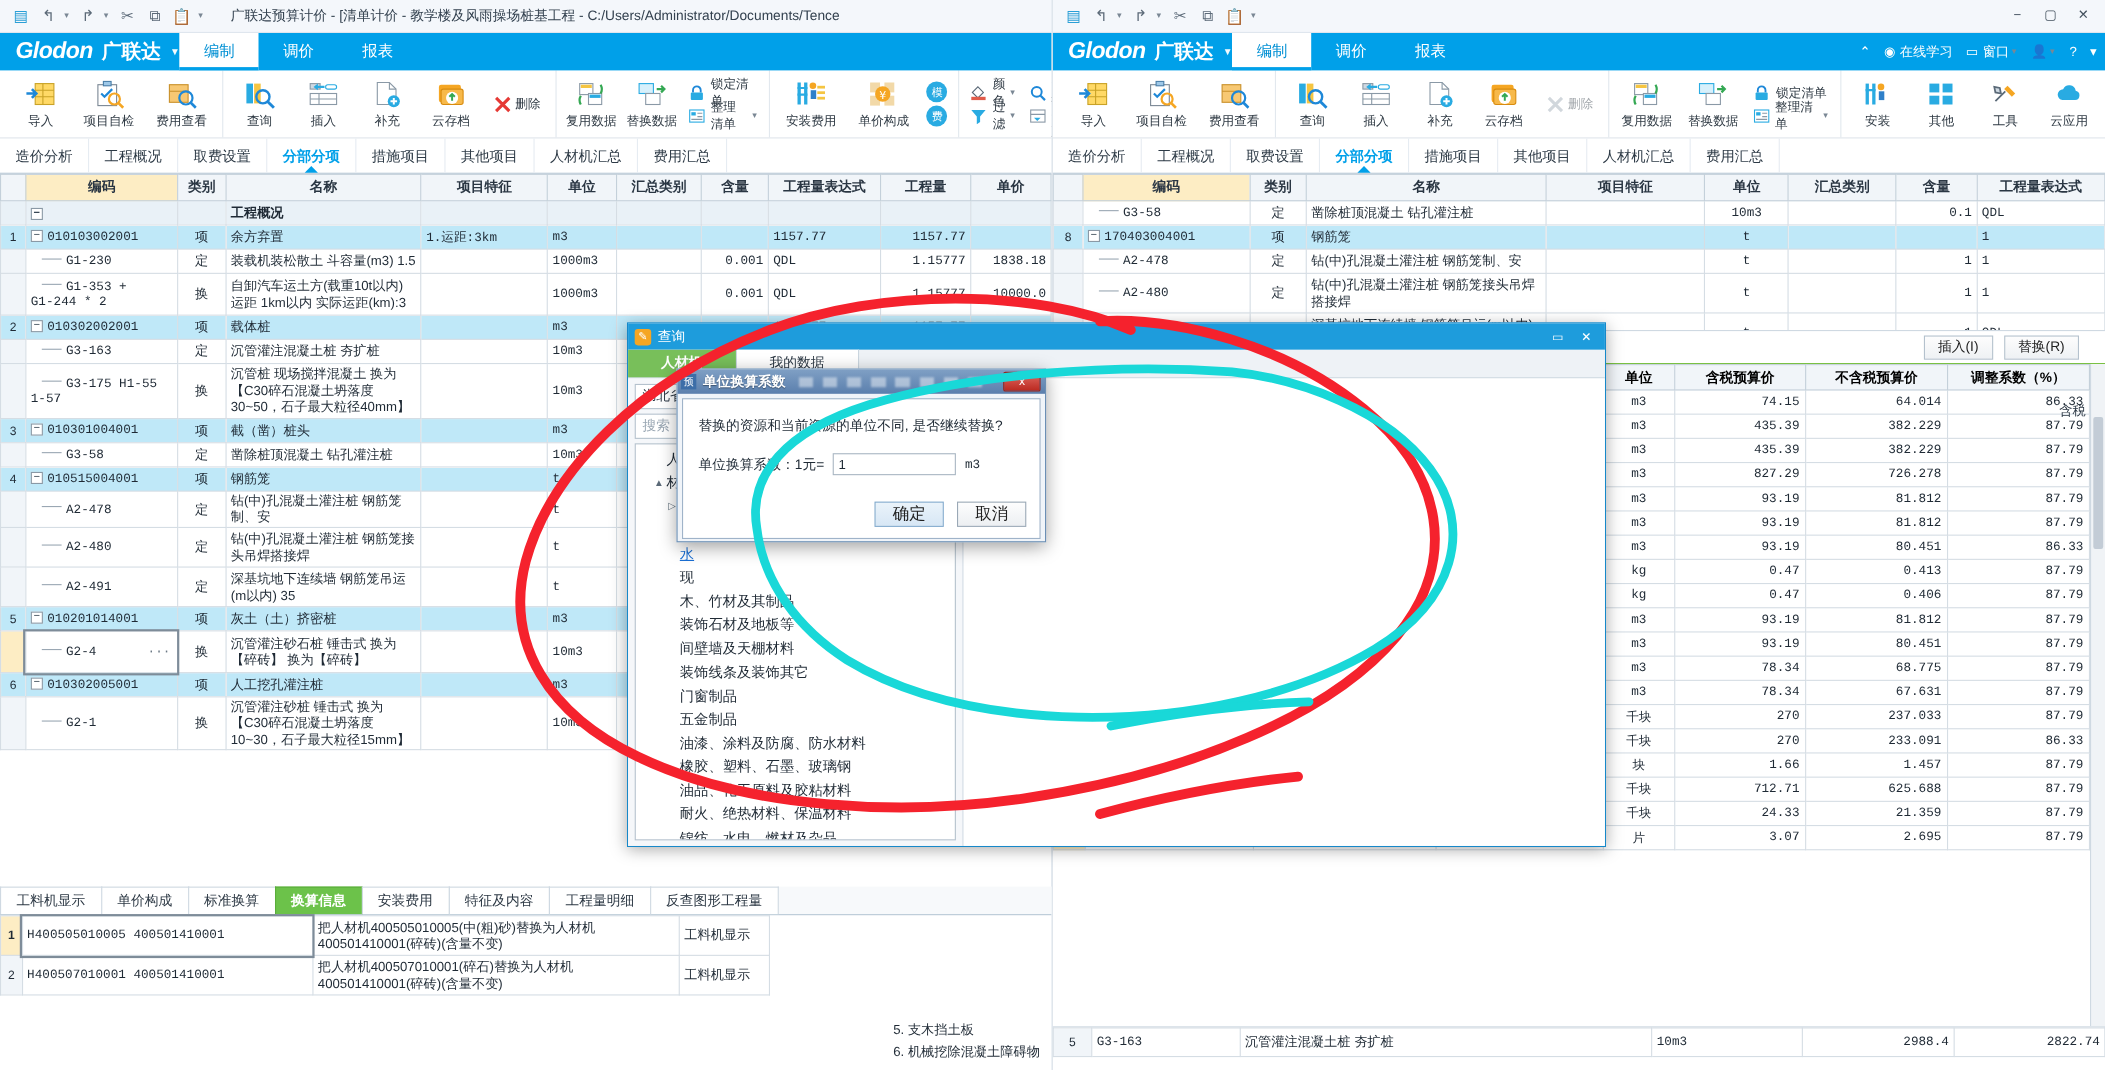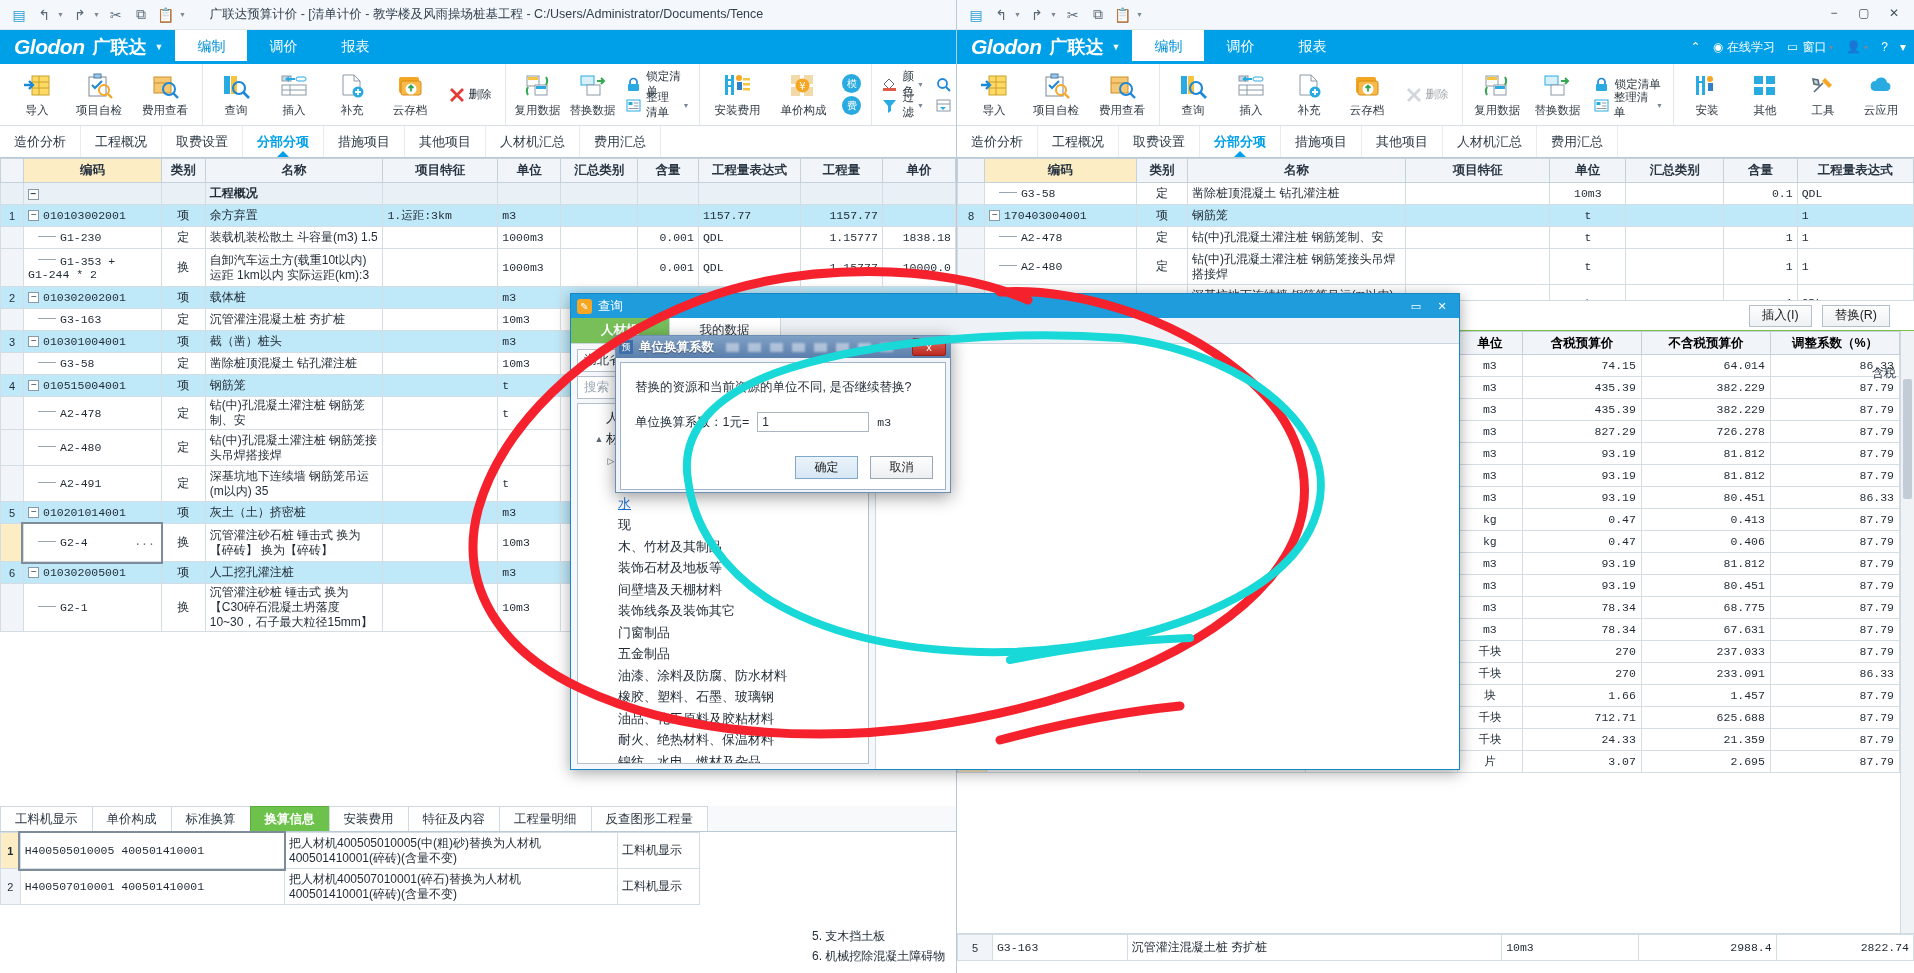--- a/index.html
+++ b/index.html
@@ -23,21 +23,21 @@
   .caret { font-size:7px; color:#7a8794; margin-left:-3px; }
   .wtitle { position:absolute; left:17px; right:0; text-align:center; font-size:12.5px;
             color:#33414f; pointer-events:none; }
   #win-right .wtitle { text-align:center; }
   .wbtns { position:absolute; right:6px; top:2px; display:flex; gap:2px; }
   .wbtn { width:28px; height:22px; display:flex; align-items:center; justify-content:center;
           font-size:12px; color:#44525f; }
 
   
   .brandrow { height:34px; background:#00a0e9; display:flex; align-items:stretch; position:relative; }
-  .brand { display:flex; align-items:center; padding:0 12px 0 14px; color:#fff; gap:8px; }
+  .brand { display:flex; align-items:center; padding:0 0 0 14px; color:#fff; gap:8px; }
   .brand .glodon { font-family:"Liberation Sans", sans-serif; font-style:italic; font-weight:bold;
                    font-size:21px; letter-spacing:-0.5px; }
   .brand .cn { font-size:18px; font-weight:bold; }
   .brand .bcaret { font-size:9px; opacity:.95; }
   .menus { display:flex; align-items:stretch; }
   .menu { padding:0 22px; display:flex; align-items:center; color:#fff; font-size:14px; cursor:default;text-align:center; }
   .menu.active { background:#fff; color:#0090d4; position:relative; }
   .menu.active:after { content:""; position:absolute; left:0; right:0; bottom:0; height:3px; background:#00a0e9; }
   .topright { position:absolute; right:8px; top:0; bottom:0; display:flex; align-items:center;
               gap:12px; color:#fff; font-size:12px; }
@@ -150,21 +150,21 @@
             border-radius:2px; color:#fff; font-size:11px; display:flex; align-items:center;
             justify-content:center; margin-right:1px; }
   .mbody { margin:4px; height:128px; background:#fff; border:1px solid #9fb3c9; padding:16px 14px 0 14px;
            position:relative; }
   .mline { font-size:12.5px; color:#1f2a35; }
   .mrow { display:flex; align-items:center; gap:8px; margin-top:16px; font-size:12.5px; color:#1f2a35; }
   .minput { width:112px; height:20px; border:1px solid #a9b6c2; background:#fff; padding:0 4px;
             font-size:12px; display:flex; align-items:center; }
   .mbtns { position:absolute; right:12px; bottom:10px; display:flex; gap:12px; }
   .mbtn { width:63px; height:23px; display:flex; align-items:center; justify-content:center;
-          font-size:12px; border:1px solid #9aa8b6; background:linear-gradient(#fdfdfd,#eceff2); color:#222; }
+          font-size:15px; border:1px solid #9aa8b6; background:linear-gradient(#fdfdfd,#eceff2); color:#222; }
   .mbtn.def { background:linear-gradient(#eaf3fa,#d7e7f5); border-color:#7fa8cc; }
 
   
   #ann { position:absolute; left:0; top:0; width:1914px; height:973px; pointer-events:none; }
 
   
   .scrollv { position:absolute; right:0; top:0; bottom:0; width:14px; background:#f0f3f6;
              border-left:1px solid #cfd9e2; }
   .scrollv .thumb { position:absolute; left:2px; right:2px; background:#c3ccd6; border-radius:2px; }
 </style>
@@ -552,20 +552,34 @@
         <td class="tcell">沉管灌注混凝土桩 夯扩桩</td>
         <td></td>
         <td class="mono">10m3</td>
         <td></td>
         <td class="mono rgt">0.1</td>
         <td class="mono">QDL</td>
         <td class="mono rgt">115.777</td>
         <td class="mono rgt">2848.61</td>
       </tr>
 
+      <tr style="height:50px">
+        <td class="rownum"></td>
+        <td class="mono" style="white-space:pre-line"><span class="leaf"></span><span>G3-175 H1-55
+1-57</span></td>
+        <td class="ctr">换</td>
+        <td class="tcell">沉管桩 现场搅拌混凝土  换为【C30碎石混凝土坍落度30~50，石子最大粒径40mm】</td>
+        <td></td>
+        <td class="mono">10m3</td>
+        <td></td>
+            <td></td>
+        <td></td>
+            <td></td>
+            <td></td>
+      </tr>
 
       <tr class="item" style="height:22px">
         <td class="rownum">3</td>
         <td class="mono"><span class="exp">−</span><span>010301004001</span></td>
         <td class="ctr">项</td>
         <td>截（凿）桩头</td>
         <td></td>
         <td class="mono">m3</td>
         <td></td>
             <td></td>

